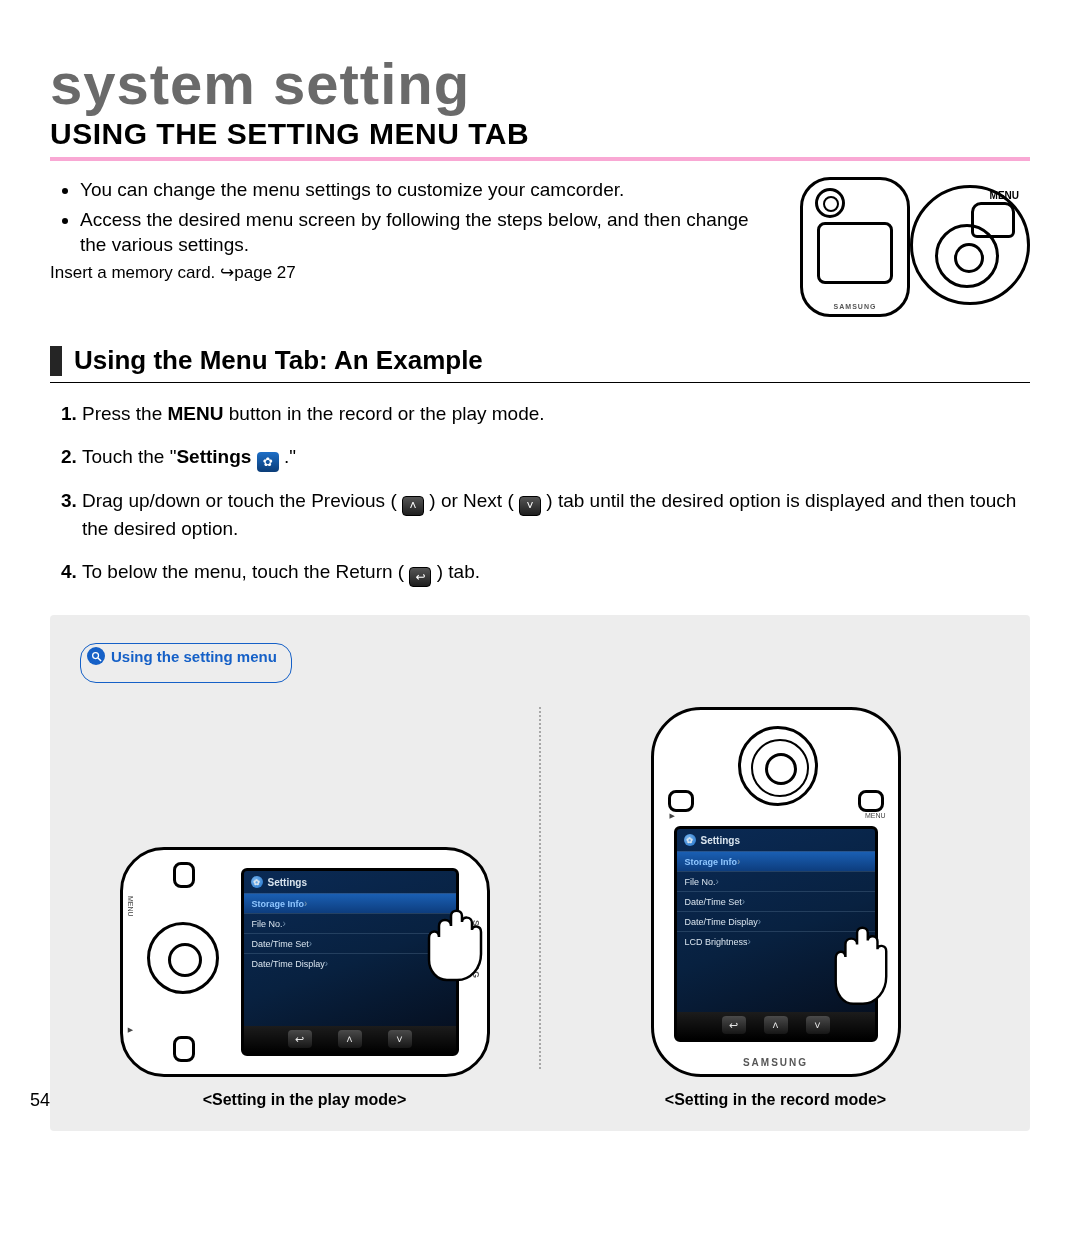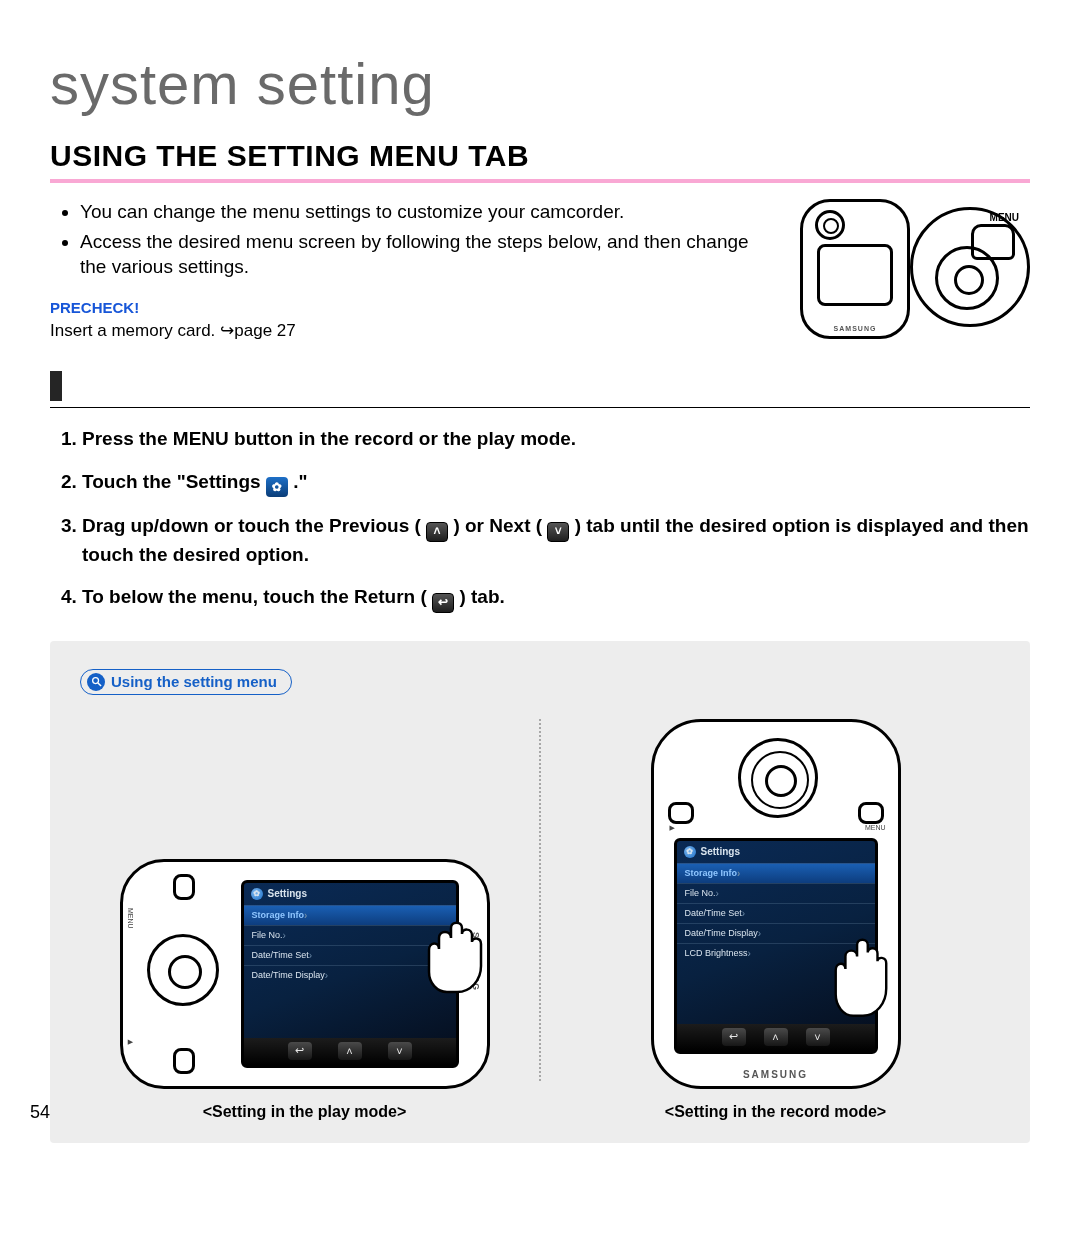--- a/index.html
+++ b/index.html
@@ -5,24 +5,24 @@
   * { box-sizing: border-box; margin: 0; padding: 0; }
   body {
     font-family: Arial, Helvetica, sans-serif;
     background: #fff;
     color: #000;
     width: 1080px;
     padding: 50px 50px 30px 50px;
   }
   .page-title {
     font-size: 58px;
-    font-weight: 400;
+    font-weight: 700;
     color: #6a6a6a;
     letter-spacing: 1px;
-    margin-bottom: 22px;
+    margin-bottom: 0;
   }
   .section-title {
     font-size: 30px;
     font-weight: bold;
     letter-spacing: 0.5px;
     border-bottom: 4px solid #f9a8d4;
     padding-bottom: 6px;
     margin-bottom: 16px;
   }
   .top-row { display: flex; gap: 34px; }
@@ -77,42 +77,42 @@
   .zoom-circle .dial::after{
     content:""; position:absolute; left:16px; top:16px; width:24px; height:24px;
     border:3px solid #000; border-radius:50%;
   }
 
   .subheading-row { display:flex; align-items:center; margin-top:28px; }
   .subheading-row .bar { width:12px; height:30px; background:#252525; margin-right:12px; }
   .subheading { font-size:26px; font-weight:600; }
   .sub-underline { border-bottom:1.5px solid #000; margin-top:6px; margin-bottom:18px; }
 
-  ol.steps { list-style: decimal; padding-left: 32px; font-size:19px; line-height:1.4;font-weight:bold; }
+  ol.steps { list-style: decimal; padding-left: 32px; font-size:19px; line-height:1.4; }
   ol.steps > li { margin-bottom: 16px; }
   ol.steps > li::marker { font-weight:bold; }
   ol.steps ul { list-style: disc; padding-left: 28px; margin-top:4px; }
   .inline-icon {
     display:inline-flex; align-items:center; justify-content:center;
     width:22px; height:20px; border-radius:4px; vertical-align:-3px;
     font-size:12px; color:#fff;
   }
   .gear-icon { background: linear-gradient(#1d6fc7,#0b3d78); }
   .arrow-icon { background: linear-gradient(#555,#1e1e1e); border:1px solid #000; }
   .return-icon { background: linear-gradient(#555,#1e1e1e); border:1px solid #000; }
 
   .gray-block {
     background:#ededed; border-radius:4px;
     margin-top:28px; padding:28px 30px 22px 30px;
     position:relative;
   }
   .pill {
     display:inline-flex; align-items:center;
     border:1.5px solid #1560c7; border-radius:16px;
-    padding:3px 14px 3px 6px; color:#1560c7; font-weight:bold; font-size:15px;
+    padding:3px 14px 17px 6px; color:#1560c7; font-weight:bold; font-size:15px;
     background:#ededed; gap:6px;
   }
   .pill .mag {
     width:18px; height:18px; border-radius:50%; background:#1560c7;
     display:flex; align-items:center; justify-content:center; color:#fff; font-size:12px;
   }
 
   .devices { display:flex; margin-top:24px; align-items:flex-end; }
   .col { flex:1; display:flex; flex-direction:column; align-items:center; }
   .v-sep { width:0; border-left:2px dotted #a8a8a8; align-self:stretch; margin:0 10px 40px 10px; }
@@ -196,21 +196,20 @@
 
 <h1 class="page-title">system setting</h1>
 <h2 class="section-title">USING THE SETTING MENU TAB</h2>
 
 <div class="top-row">
   <div class="top-text">
     <ul>
       <li>You can change the menu settings to customize your camcorder.</li>
       <li>Access the desired menu screen by following the steps below, and then change the various settings.</li>
     </ul>
-    <div class="precheck-label">PRECHECK!</div>
     <div class="precheck-body">
       <span>Insert a memory card. </span><span>↪</span><span>page 27</span>
     </div>
   </div>
 
   <div class="dev-illus">
     <div class="cam-small">
       <div class="lens"></div>
       <div class="scr"></div>
       <div class="brand">SAMSUNG</div>
@@ -218,20 +217,21 @@
     <div class="zoom-circle">
       <div class="menu-lbl">MENU</div>
       <div class="menu-btn"></div>
       <div class="dial"></div>
     </div>
   </div>
 </div>
 
 <div class="subheading-row">
   <div class="bar"></div>
+  <div class="subheading">Using the Menu Tab: An Example</div>
 </div>
 <div class="sub-underline"></div>
 
 <ol class="steps">
   <li>
     <span>Press the </span><b>MENU</b><span> button in the record or the play mode.</span>
   </li>
   <li>
     <span>Touch the "</span><b>Settings</b>
     <span class="inline-icon gear-icon">✿</span>

